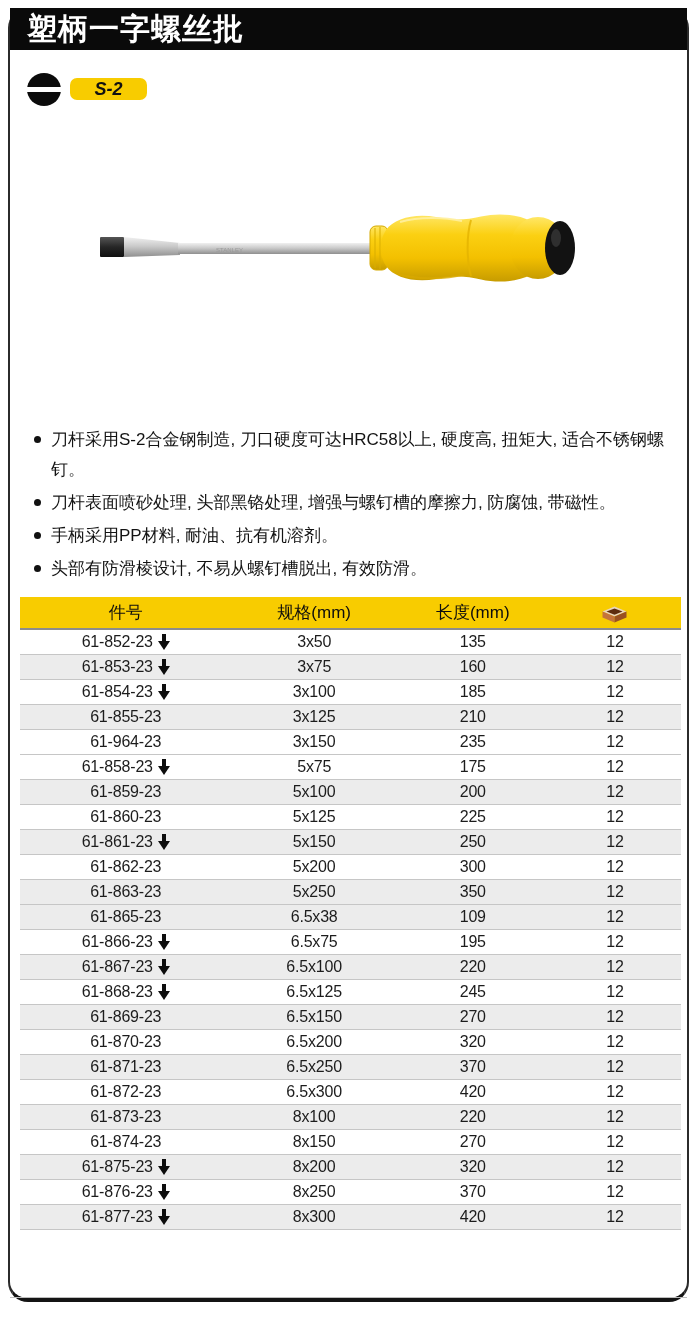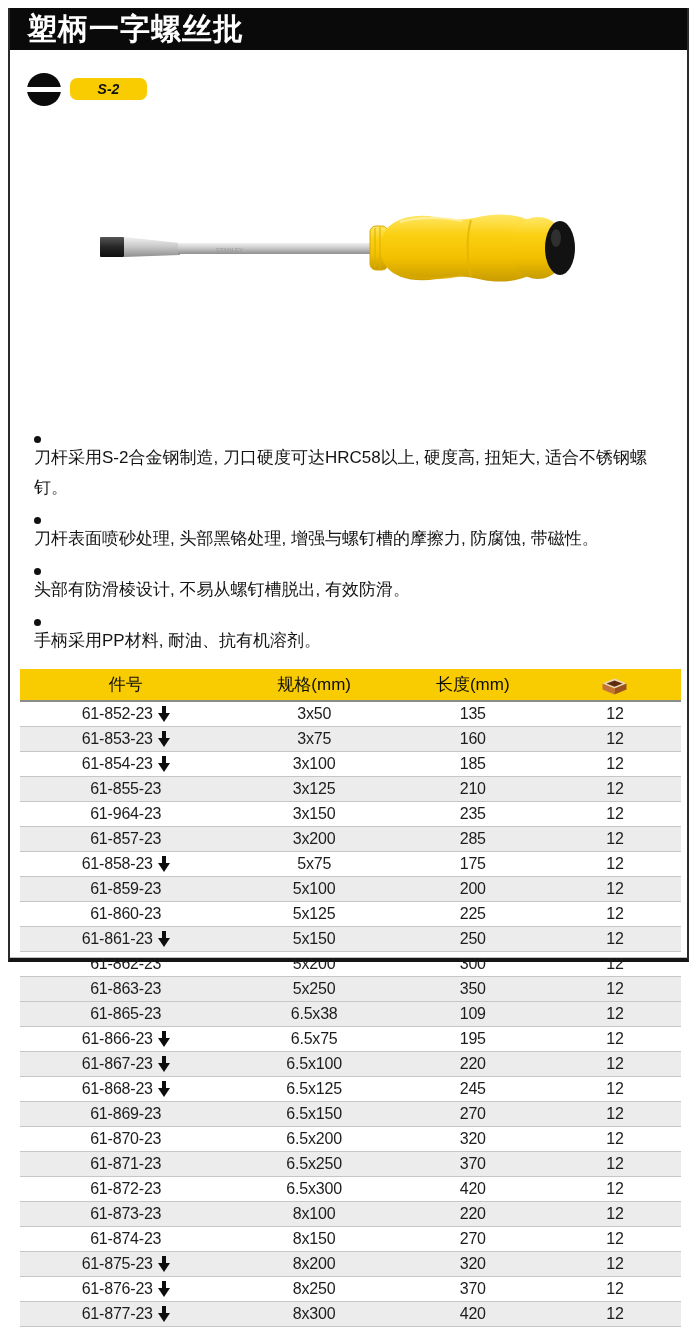--- a/index.html
+++ b/index.html
@@ -1,49 +1,50 @@
 <!DOCTYPE html>
 <html style="--brand-yellow: #f8cc00;"><head>
 <meta charset="utf-8">
 <style>
   * { margin:0; padding:0; box-sizing:border-box; }
   html,body { background:#fff; }
   body { font-family:"Liberation Sans","DejaVu Sans",sans-serif; color:#161616; }
   .page { position:relative; width:697px; height:1328px; background:#fff; overflow:hidden; }
   .frame {
-    position:absolute; left:8px; top:8px; width:681px; height:954px;
+    position:absolute; left:8px; top:8px; width:681px; height:1294px;
     background:#fff;
     border-left:2px solid #2b2b2b; border-right:2px solid #2b2b2b;
     border-bottom:4px solid #141414;
+    border-radius:20px;
   }
   .frame-bottom-line { position:absolute; left:0; bottom:0; width:100%; height:1px; background:#bdbdbd; }
 
   .titlebar {
     height:42px; background:#0a0a0a; color:#ffffff;
     display:flex; align-items:center; padding-left:17px;
     font-size:30px; font-weight:bold; letter-spacing:1px;
   }
 
   .icon-row { display:flex; align-items:center; margin:22px 0 0 17px; height:34px; }
   .slot-icon {
     width:34px; height:33px; border-radius:50%;
     background:linear-gradient(to bottom,#0b0b0b 0 41%,#ffffff 41% 59%,#0b0b0b 59% 100%);
   }
   .badge {
     margin-left:9px; width:77px; height:22px; border-radius:7px;
     background:var(--brand-yellow,#f8cc00);
     display:flex; align-items:center; justify-content:center;
-    font-size:14px; font-weight:bold; font-style:italic; color:#111;
+    font-size:18px; font-weight:bold; font-style:italic; color:#111;
   }
 
   .product-area { position:relative; height:319px; }
   .product-area svg.screwdriver { position:absolute; left:88px; top:84px; }
 
   .features { padding:0 22px 0 24px; }
-  .feature { display:flex; margin-bottom:3px;flex-direction:column; }
+  .feature { display:flex; margin-bottom:3px; }
   .feature .dot { flex:0 0 7px; width:7px; height:7px; border-radius:50%; background:#111; margin:11px 10px 0 0; }
   .feature .txt { font-size:17px; line-height:30px; color:#131313; }
 
   table.spec-table { width:661px; margin:13px 10px 0 10px; border-collapse:collapse; table-layout:fixed; }
   table.spec-table col.c1 { width:32%; }
   table.spec-table col.c2 { width:25%; }
   table.spec-table col.c3 { width:23%; }
   table.spec-table col.c4 { width:20%; }
   table.spec-table thead th {
     background:var(--brand-yellow,#f8cc00); height:32px;
@@ -123,25 +124,25 @@
       <div class="feature">
         <span class="dot"></span>
         <span class="txt">刀杆采用S-2合金钢制造, 刀口硬度可达HRC58以上, 硬度高, 扭矩大, 适合不锈钢螺钉。</span>
       </div>
       <div class="feature">
         <span class="dot"></span>
         <span class="txt">刀杆表面喷砂处理, 头部黑铬处理, 增强与螺钉槽的摩擦力, 防腐蚀, 带磁性。</span>
       </div>
       <div class="feature">
         <span class="dot"></span>
-        <span class="txt">头部有防滑棱设计, 不易从螺钉槽脱出, 有效防滑。</span>
+        <span class="txt">手柄采用PP材料, 耐油、抗有机溶剂。</span>
       </div>
       <div class="feature">
         <span class="dot"></span>
-        <span class="txt">手柄采用PP材料, 耐油、抗有机溶剂。</span>
+        <span class="txt">头部有防滑棱设计, 不易从螺钉槽脱出, 有效防滑。</span>
       </div>
     </div>
 
     <table class="spec-table">
       <colgroup>
           <col class="c1">
           <col class="c2">
           <col class="c3">
           <col class="c4">
         </colgroup>
@@ -193,26 +194,20 @@
             <td>3x125</td>
             <td>210</td>
             <td>12</td>
           </tr>
           <tr>
             <td>61-964-23</td>
             <td>3x150</td>
             <td>235</td>
             <td>12</td>
           </tr>
-          <tr class="alt">
-            <td>61-857-23</td>
-            <td>3x200</td>
-            <td>285</td>
-            <td>12</td>
-          </tr>
           <tr>
             <td>61-858-23<svg class="down-arrow-icon" width="12" height="16" viewBox="0 0 12 16">
                 <rect x="4" y="0" width="4" height="8" fill="#0d0d0d"></rect>
                 <polygon points="0,7 12,7 6,16" fill="#0d0d0d"></polygon>
               </svg></td>
             <td>5x75</td>
             <td>175</td>
             <td>12</td>
           </tr>
           <tr class="alt">

